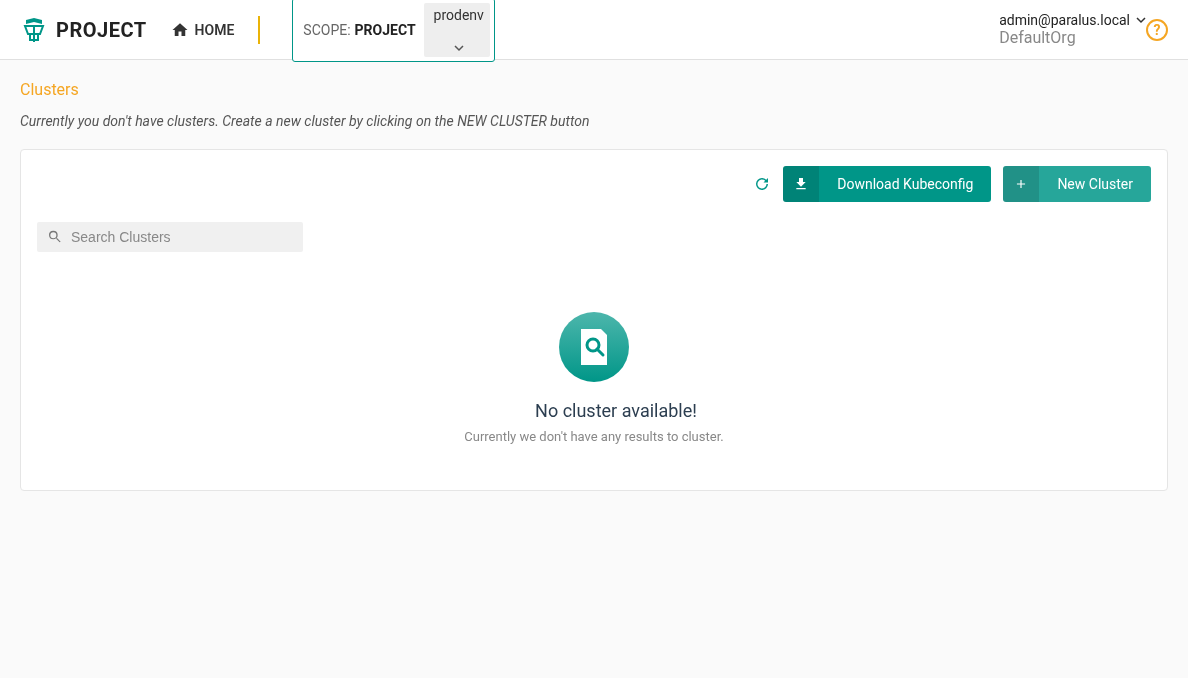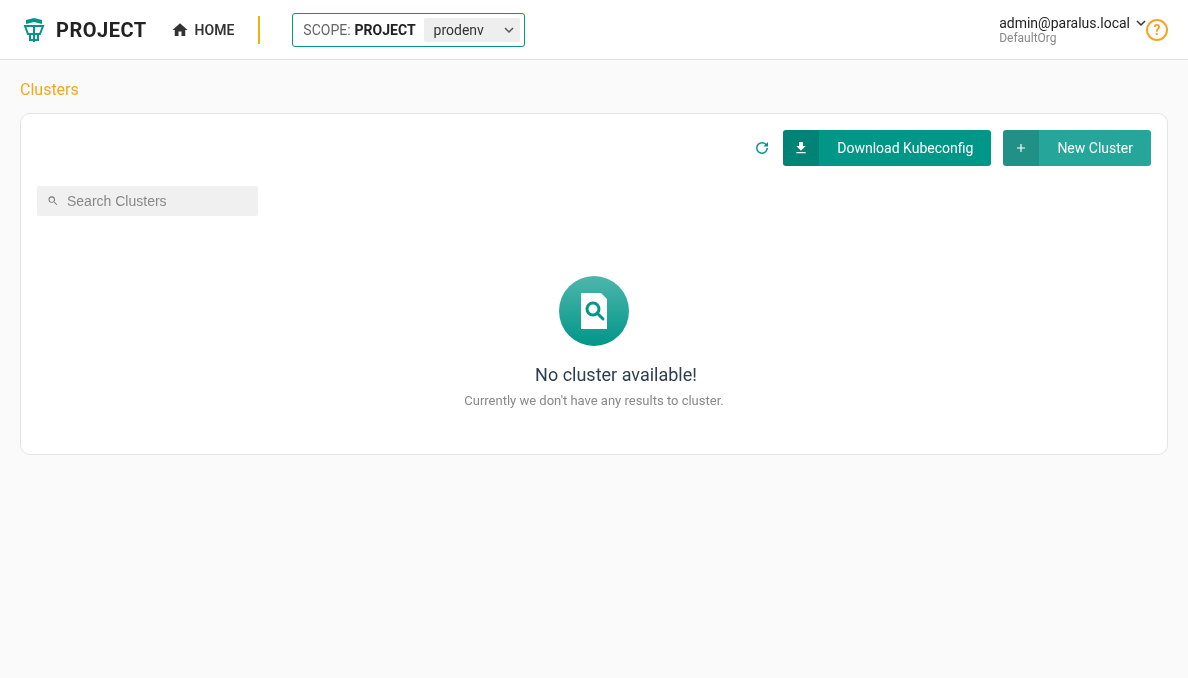--- a/index.html
+++ b/index.html
@@ -57,36 +57,37 @@
   .scope-label { color: #666; margin-right: 4px; }
   .scope-kind { font-weight: 700; color: #222; margin-right: 8px; }
   .scope-value {
     background: #eee;
     padding: 4px 6px 4px 10px;
     border-radius: 2px;
     color: #333;
     display: flex;
     align-items: center;
     gap: 20px;
+    flex-direction: column;
   }
   .header-spacer { flex: 1; }
   .user-block {
     display: flex;
     align-items: center;
   }
   .user-col { text-align: left; }
   .user-email {
     font-size: 14px;
     color: #222;
     display: flex;
     align-items: center;
     gap: 6px;
     cursor: pointer;
   }
-  .user-org { font-size: 12px; color: #888; }
+  .user-org { font-size: 16px; color: #888; }
   .help-icon {
     width: 22px; height: 22px;
     border: 2px solid #f5a623;
     border-radius: 50%;
     color: #f5a623;
     display: flex;
     align-items: center;
     justify-content: center;
     font-size: 14px;
     font-weight: 700;
@@ -103,21 +104,21 @@
   }
   .page-sub {
     font-style: italic;
     color: #555;
     font-size: 14px;
     margin-bottom: 20px;
   }
   .card {
     background: #fff;
     border: 1px solid #e5e5e5;
-    border-radius: 10px;
+    border-radius: 4px;
     padding: 16px;
   }
   .toolbar {
     display: flex;
     justify-content: flex-end;
     align-items: center;
     gap: 12px;
     margin-bottom: 20px;
   }
   .refresh-btn { cursor: pointer; }
@@ -143,21 +144,21 @@
     display: flex;
     align-items: center;
   }
   .btn-teal-dark { background: #009688; }
   .btn-teal { background: #26a69a; }
   .search-wrap {
     display: flex;
     align-items: center;
     background: #f0f0f0;
     border-radius: 2px;
-    width: 221px;
+    width: 266px;
     height: 30px;
     padding: 0 10px;
     gap: 8px;
   }
   .search-wrap input {
     border: none;
     background: transparent;
     outline: none;
     font-size: 14px;
     color: #555;
@@ -234,20 +235,21 @@
       <div class="user-org">DefaultOrg</div>
     </div>
     <div class="help-icon">
       <span>?</span>
     </div>
   </div>
 </div>
 
 <div class="page">
   <h1 class="page-title">Clusters</h1>
+  <p class="page-sub">Currently you don't have clusters. Create a new cluster by clicking on the NEW CLUSTER button</p>
 
   <div class="card">
     <div class="toolbar">
       <div class="refresh-btn">
         <svg width="18" height="18" viewBox="0 0 24 24" fill="#009688">
           <path d="M17.65 6.35A7.96 7.96 0 0012 4a8 8 0 108 8h-2a6 6 0 11-1.76-4.24L14 10h6V4l-2.35 2.35z"></path>
         </svg>
       </div>
       <div class="btn btn-teal-dark">
         <div class="btn-icon">

